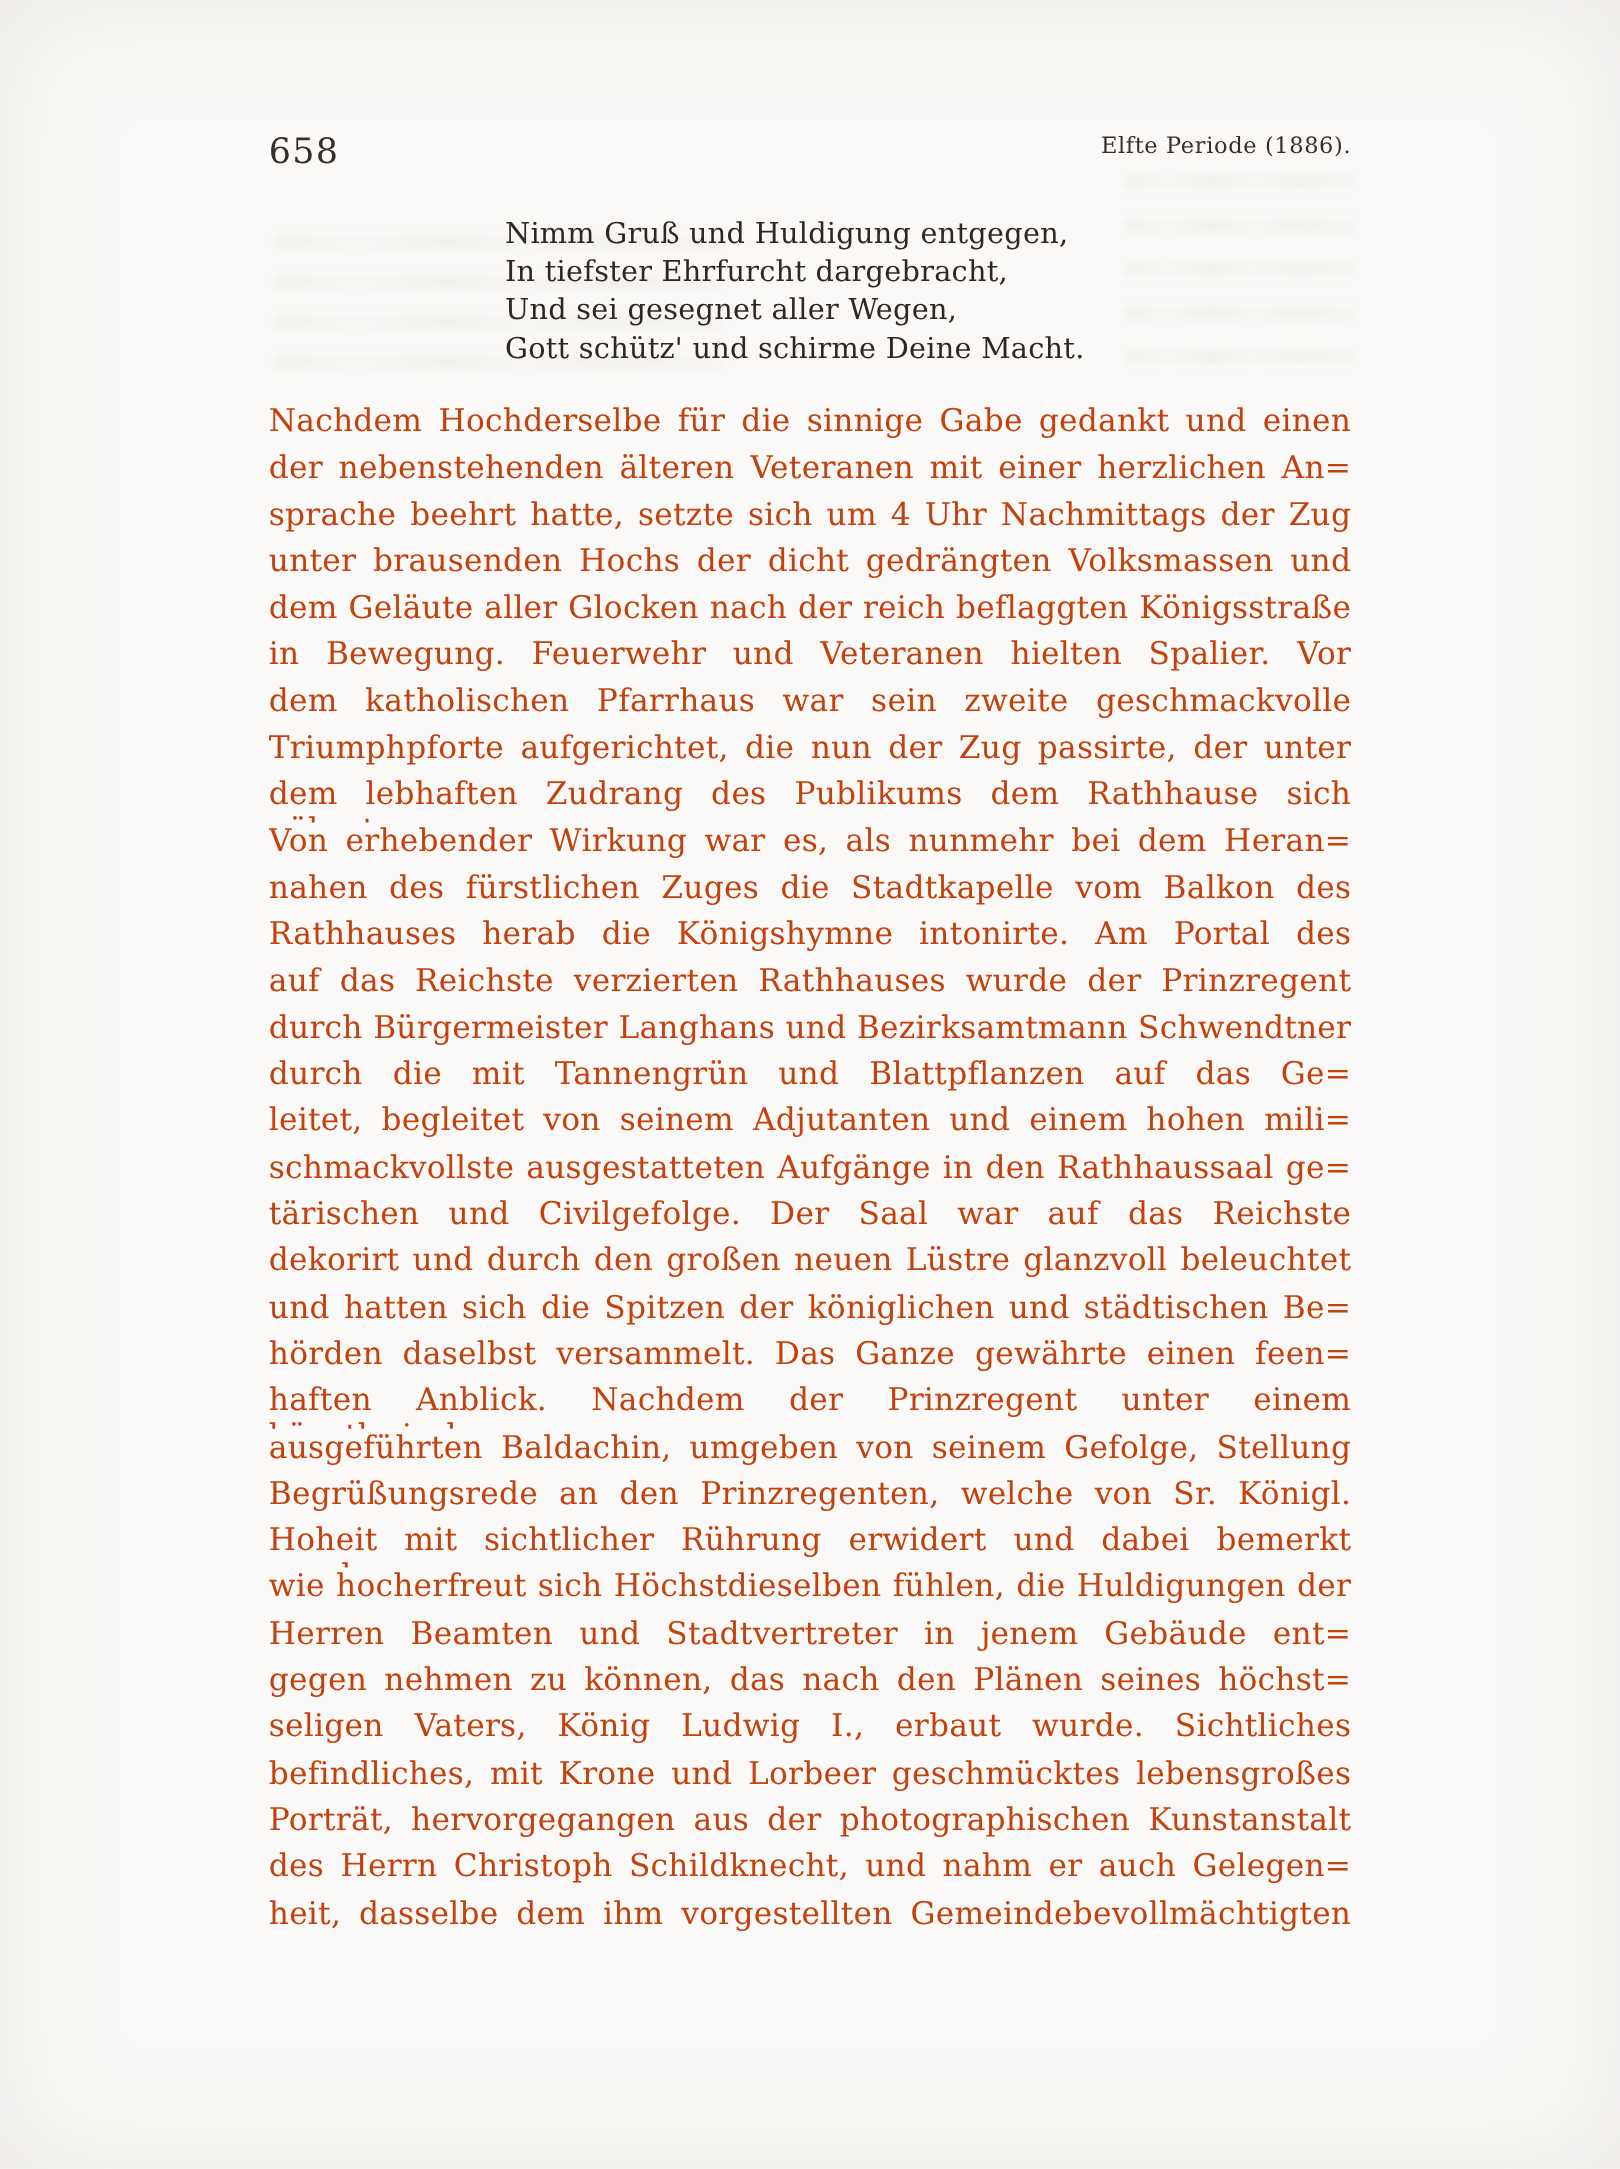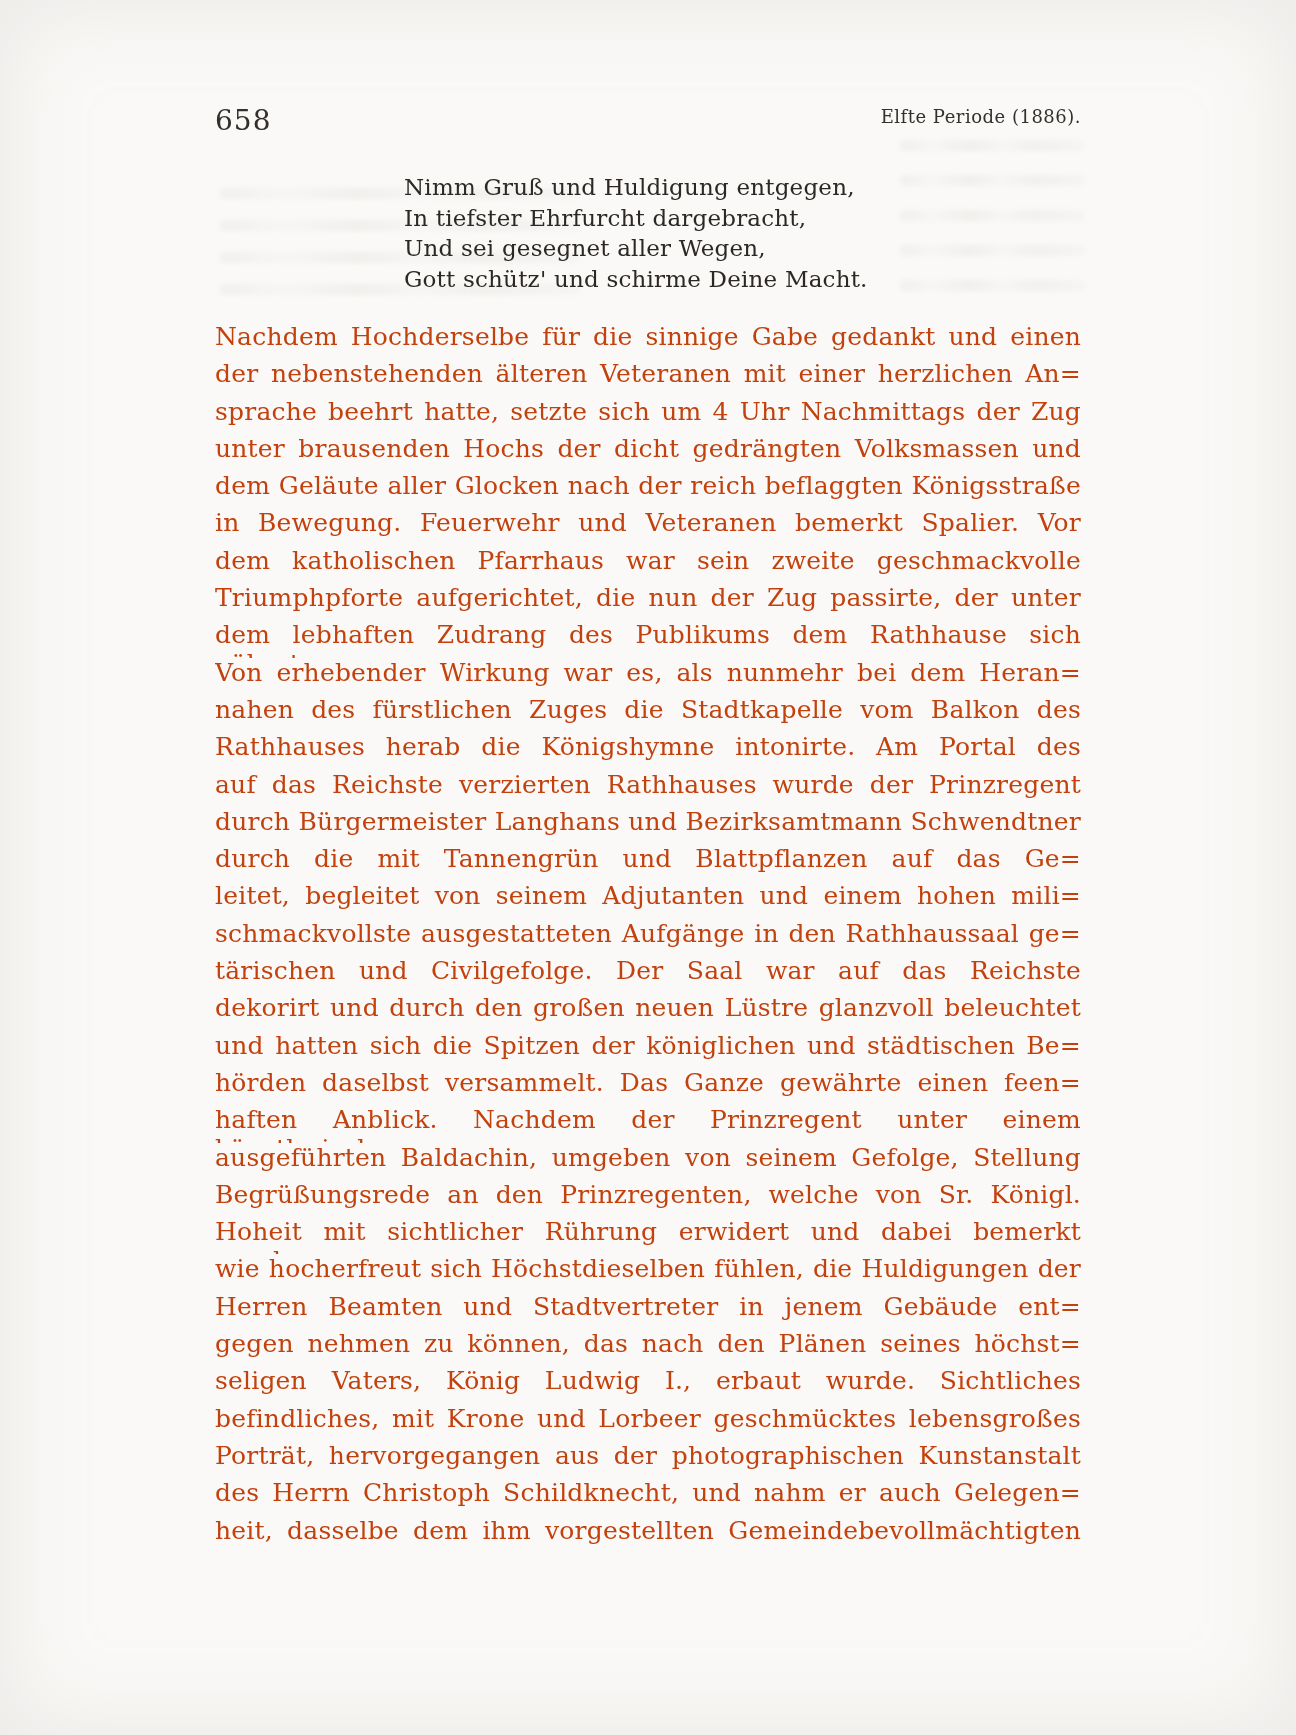--- a/index.html
+++ b/index.html
@@ -80,21 +80,21 @@
     <div class="pline">Und sei gesegnet aller Wegen,</div>
     <div class="pline">Gott schütz' und schirme Deine Macht.</div>
   </div>
 
   <div class="body-text">
     <div class="line">Nachdem Hochderselbe für die sinnige Gabe gedankt und einen</div>
     <div class="line">der nebenstehenden älteren Veteranen mit einer herzlichen An=</div>
     <div class="line">sprache beehrt hatte, setzte sich um 4 Uhr Nachmittags der Zug</div>
     <div class="line">unter brausenden Hochs der dicht gedrängten Volksmassen und</div>
     <div class="line">dem Geläute aller Glocken nach der reich beflaggten Königsstraße</div>
-    <div class="line">in Bewegung. Feuerwehr und Veteranen bemerkt Spalier. Vor</div>
+    <div class="line">in Bewegung. Feuerwehr und Veteranen hielten Spalier. Vor</div>
     <div class="line">dem katholischen Pfarrhaus war sein zweite geschmackvolle</div>
     <div class="line">Triumphpforte aufgerichtet, die nun der Zug passirte, der unter</div>
     <div class="line">dem lebhaften Zudrang des Publikums dem Rathhause sich näherte.</div>
     <div class="line">Von erhebender Wirkung war es, als nunmehr bei dem Heran=</div>
     <div class="line">nahen des fürstlichen Zuges die Stadtkapelle vom Balkon des</div>
     <div class="line">Rathhauses herab die Königshymne intonirte. Am Portal des</div>
     <div class="line">auf das Reichste verzierten Rathhauses wurde der Prinzregent</div>
     <div class="line">durch Bürgermeister Langhans und Bezirksamtmann Schwendtner</div>
     <div class="line">durch die mit Tannengrün und Blattpflanzen auf das Ge=</div>
     <div class="line">leitet, begleitet von seinem Adjutanten und einem hohen mili=</div>

